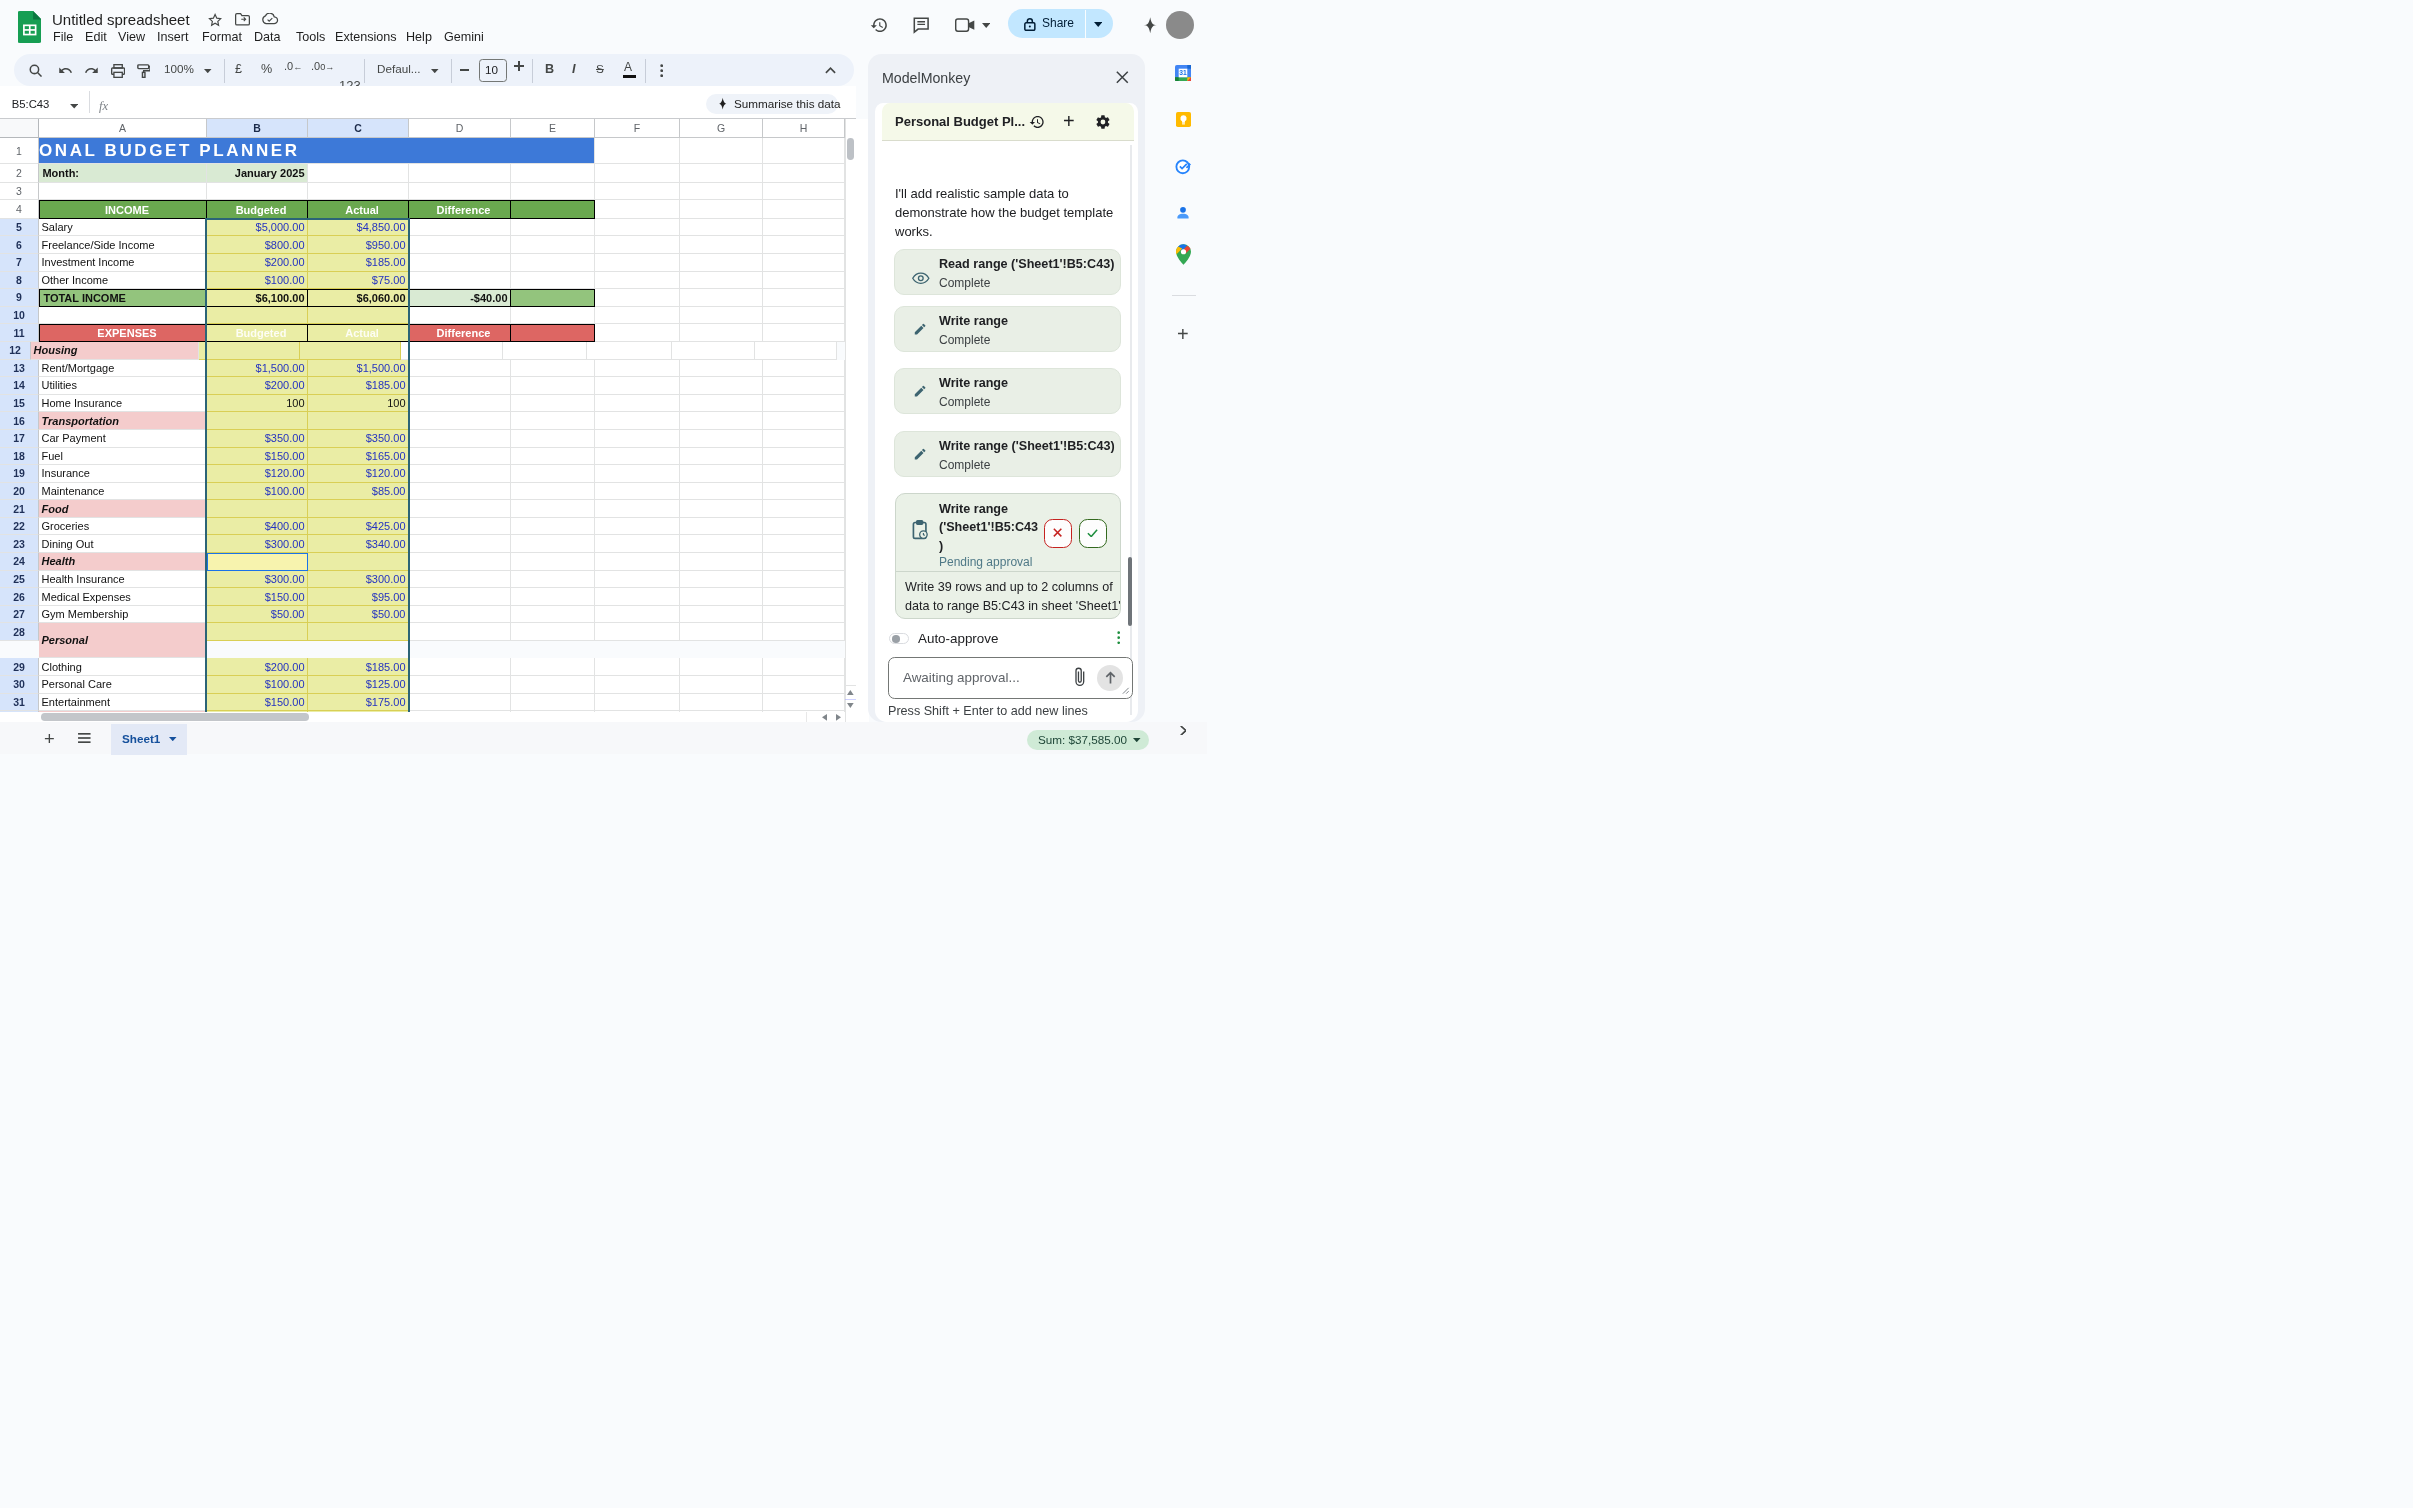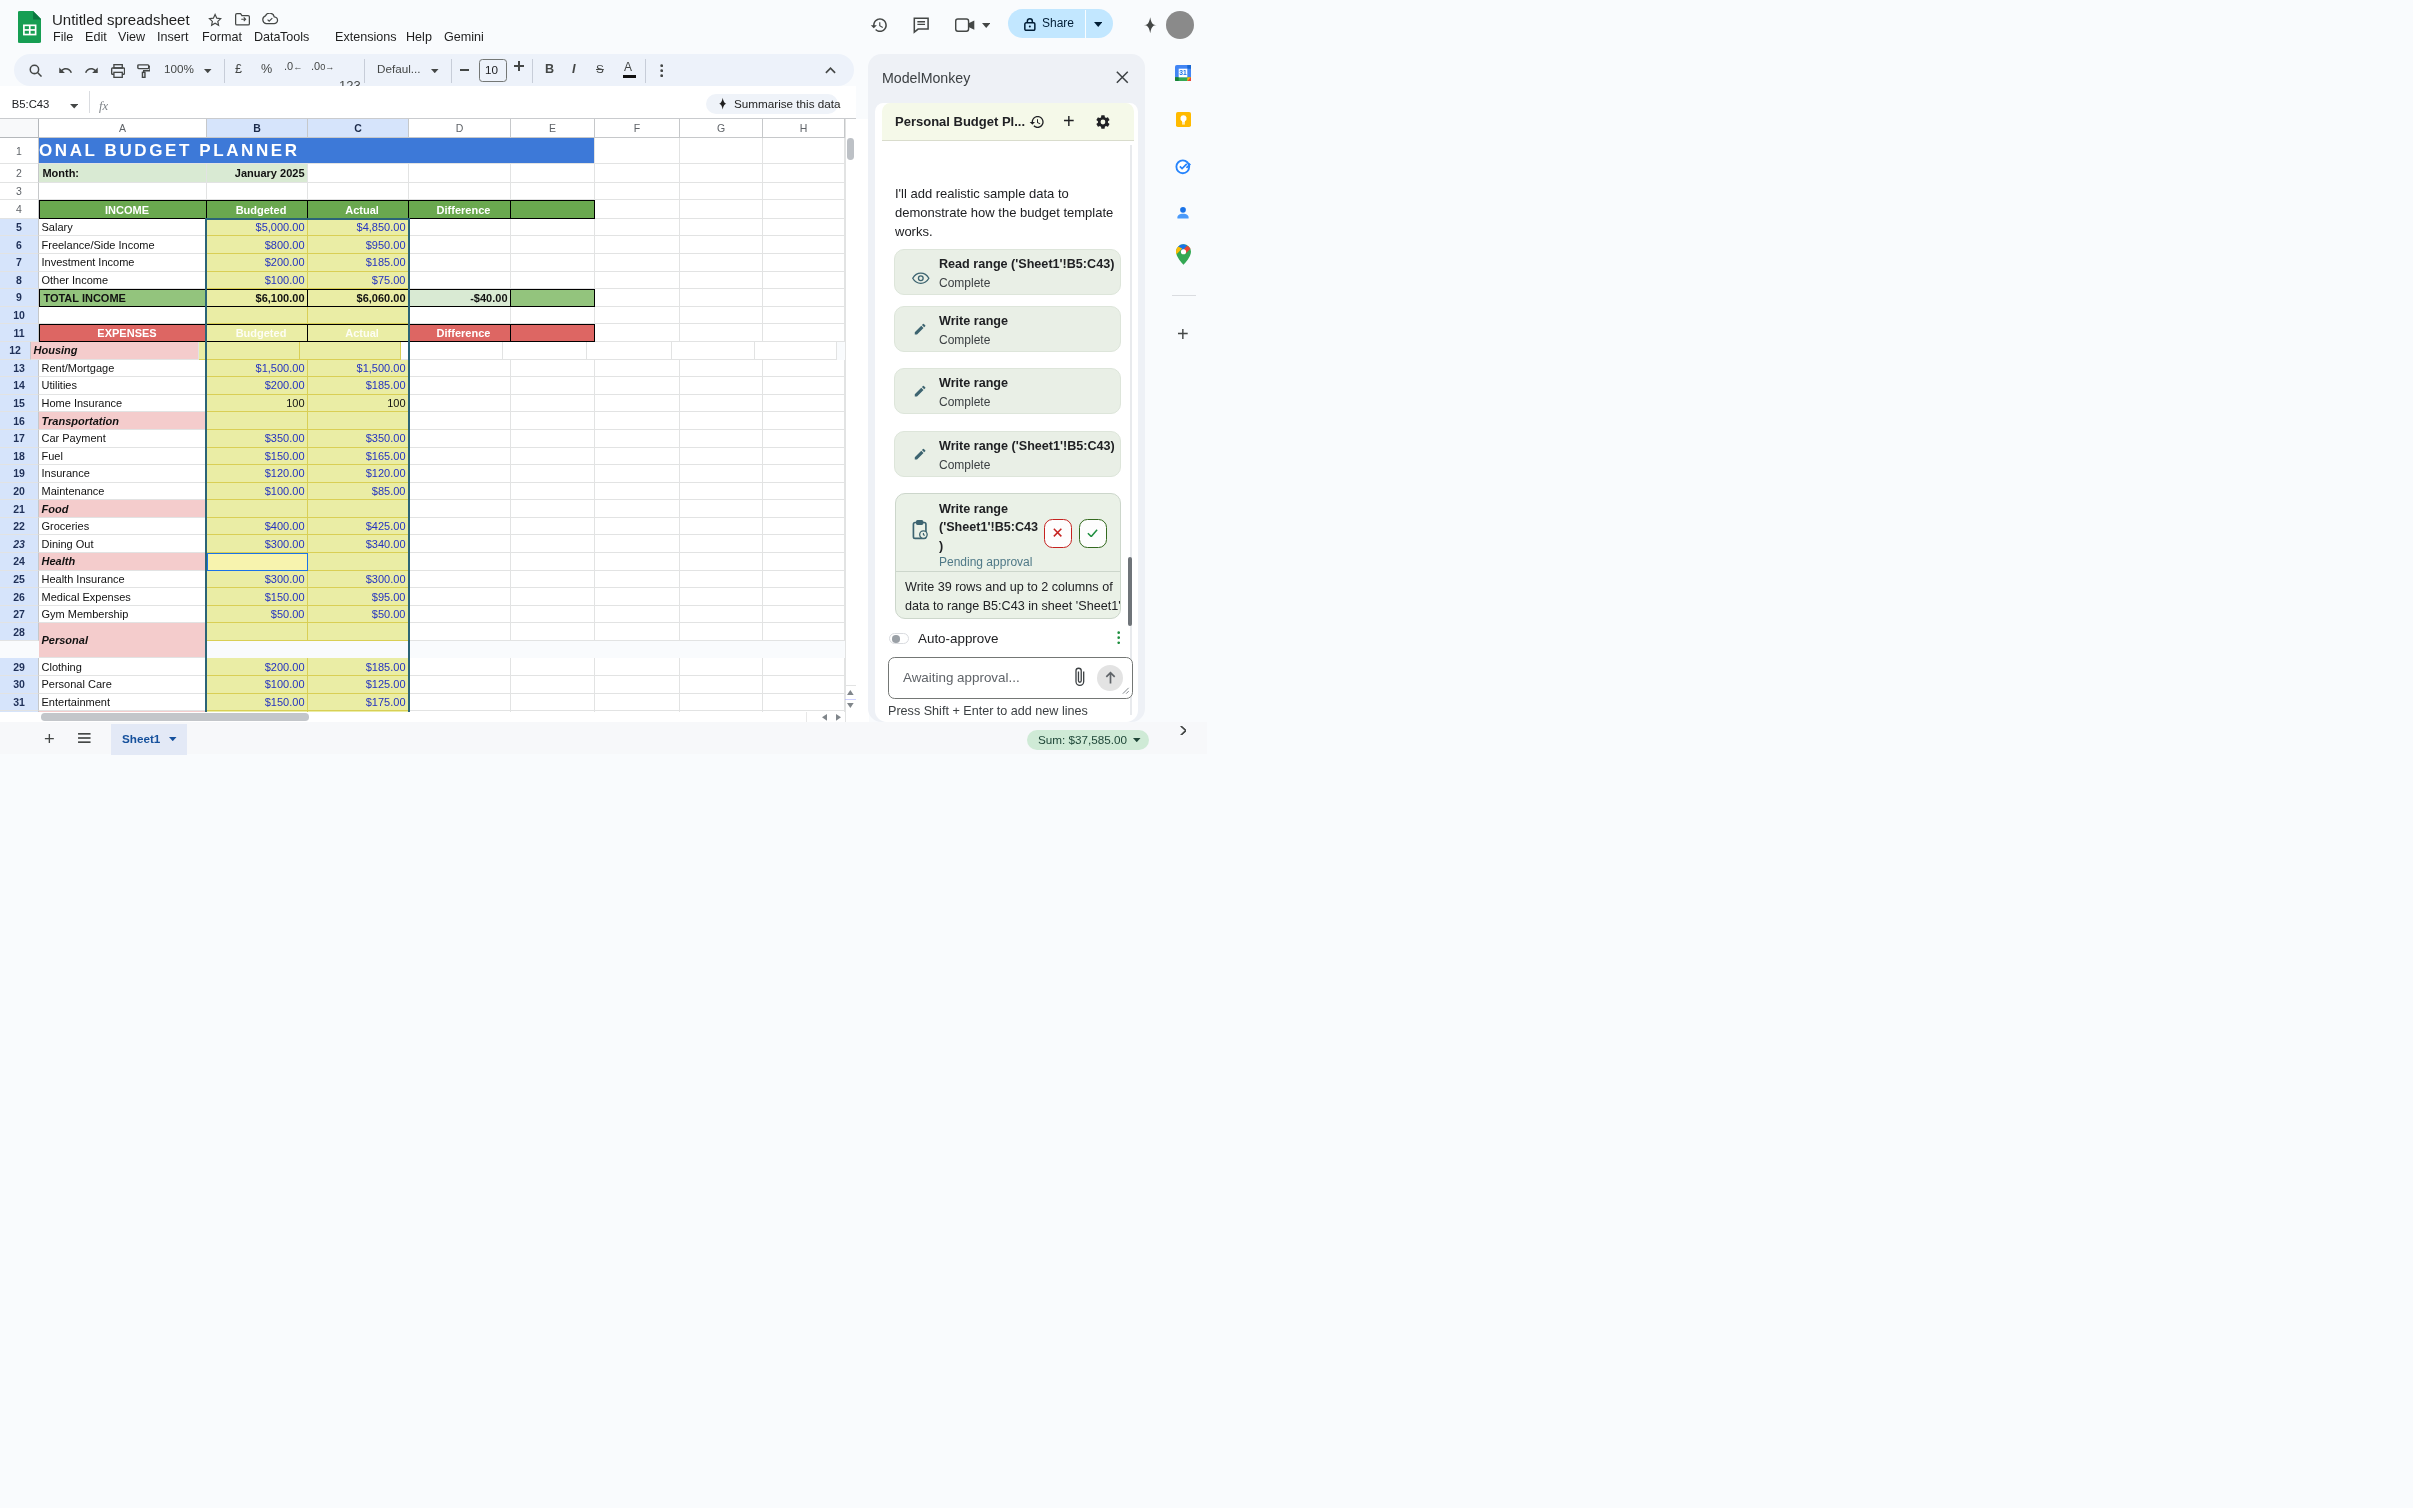--- a/index.html
+++ b/index.html
@@ -42,21 +42,21 @@
 <svg class="abs" style="left:261px;top:13.4px" width="17.6" height="12.6" viewBox="0 0 28 20" fill="none" stroke="#444746" stroke-width="2">
     <path d="M8 17h12.5a5.5 5.5 0 0 0 .6-11A7.5 7.5 0 0 0 7 4.6 6.5 6.5 0 0 0 8 17z"></path>
     <path d="M10.5 10.5l2.5 2.5 5-5" stroke-width="1.8"></path>
   </svg>
 <div class="abs mbtn" style="left:53px;top:30px;">File</div>
 <div class="abs mbtn" style="left:85px;top:30px;">Edit</div>
 <div class="abs mbtn" style="left:118px;top:30px;">View</div>
 <div class="abs mbtn" style="left:157px;top:30px;">Insert</div>
 <div class="abs mbtn" style="left:202px;top:30px;">Format</div>
 <div class="abs mbtn" style="left:254px;top:30px;">Data</div>
-<div class="abs mbtn" style="left:280px;top:30px;">Tools</div>
+<div class="abs mbtn" style="left:296px;top:30px;">Tools</div>
 <div class="abs mbtn" style="left:335px;top:30px;">Extensions</div>
 <div class="abs mbtn" style="left:406px;top:30px;">Help</div>
 <div class="abs mbtn" style="left:444px;top:30px;">Gemini</div>
 <svg class="abs" style="left:870px;top:16px" width="18.4" height="18.4" viewBox="0 0 24 24" fill="#444746">
     <path d="M13 3c-4.97 0-9 4.03-9 9H1l3.89 3.89.07.14L9 12H6c0-3.87 3.13-7 7-7s7 3.13 7 7-3.13 7-7 7c-1.93 0-3.68-.79-4.94-2.06l-1.42 1.42C8.27 19.99 10.51 21 13 21c4.97 0 9-4.03 9-9s-4.03-9-9-9zm-1 5v5l4.28 2.54.72-1.21-3.5-2.08V8H12z"></path>
   </svg>
 <svg class="abs" style="left:912px;top:16px" width="18.4" height="18.4" viewBox="0 0 24 24" fill="none" stroke="#444746" stroke-width="2">
     <path d="M3 3h18v14H8l-5 4z"></path>
     <path d="M7 7.5h10M7 11h10" stroke-width="1.8"></path>
   </svg>
@@ -396,21 +396,21 @@
       <div class="c a" style="width:168px;height:17.6px;">Groceries</div>
       <div class="c num r" style="width:101px;height:17.6px;background:#eaeda5;border-right:0.8px solid #d9cf55;border-bottom:0.8px solid #d9cf55;">$400.00</div>
       <div class="c num r" style="width:101px;height:17.6px;background:#eaeda5;border-right:0.8px solid #d9cf55;border-bottom:0.8px solid #d9cf55;">$425.00</div>
       <div class="c " style="width:102px;height:17.6px;"></div>
       <div class="c " style="width:84px;height:17.6px;"></div>
       <div class="c " style="width:85px;height:17.6px;"></div>
       <div class="c " style="width:83px;height:17.6px;"></div>
       <div class="c " style="width:82px;height:17.6px;"></div>
     </div>
 <div class="grow">
-      <div class="c rhdr sel" style="width:39px;height:17.6px;font-style:italic;">23</div>
+      <div class="c rhdr sel" style="width:39px;height:17.6px;">23</div>
       <div class="c a" style="width:168px;height:17.6px;">Dining Out</div>
       <div class="c num r" style="width:101px;height:17.6px;background:#eaeda5;border-right:0.8px solid #d9cf55;border-bottom:0.8px solid #d9cf55;">$300.00</div>
       <div class="c num r" style="width:101px;height:17.6px;background:#eaeda5;border-right:0.8px solid #d9cf55;border-bottom:0.8px solid #d9cf55;">$340.00</div>
       <div class="c " style="width:102px;height:17.6px;"></div>
       <div class="c " style="width:84px;height:17.6px;"></div>
       <div class="c " style="width:85px;height:17.6px;"></div>
       <div class="c " style="width:83px;height:17.6px;"></div>
       <div class="c " style="width:82px;height:17.6px;"></div>
     </div>
 <div class="grow">

